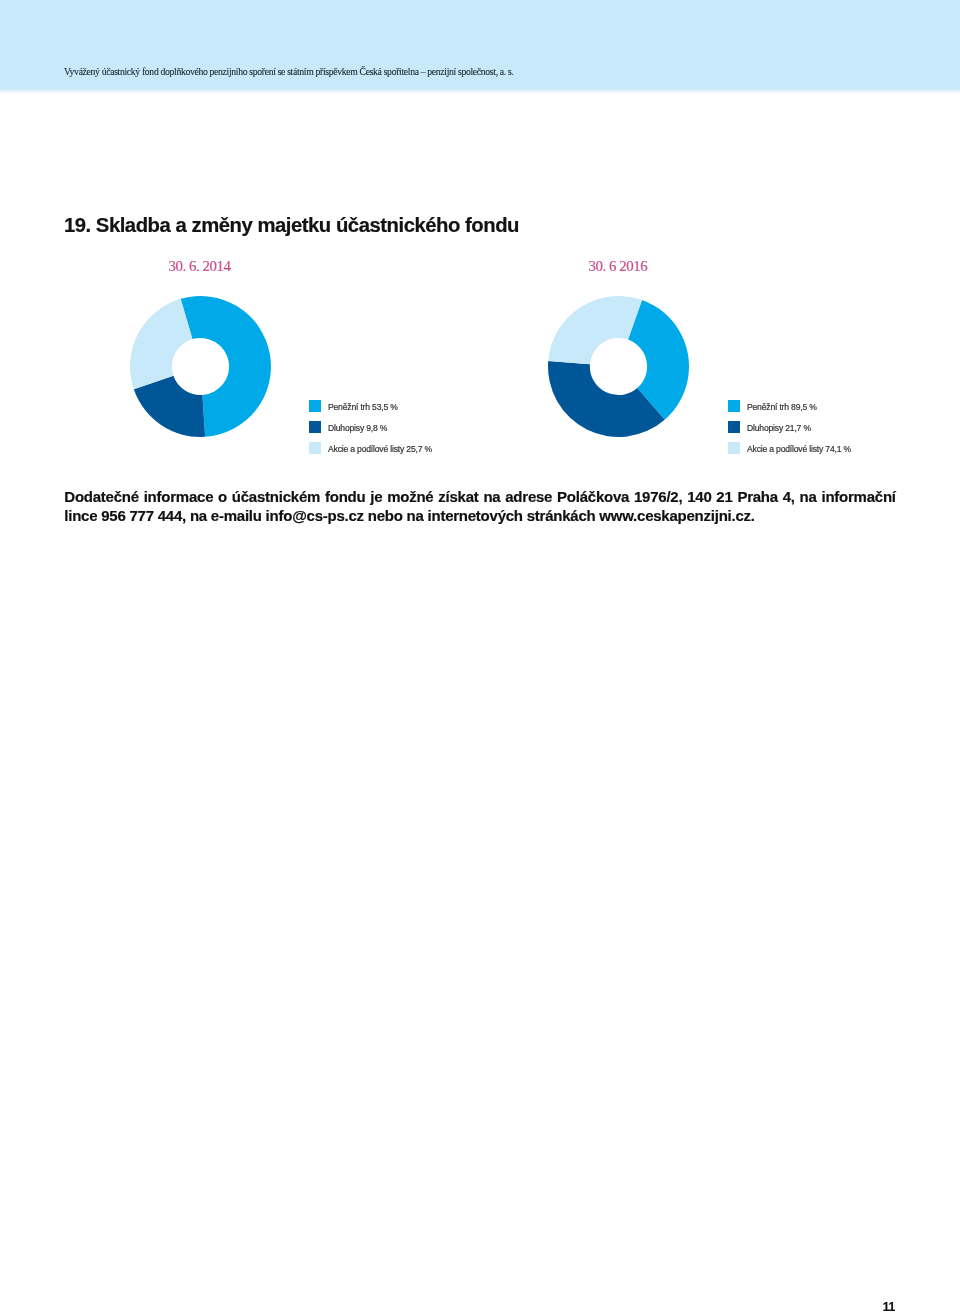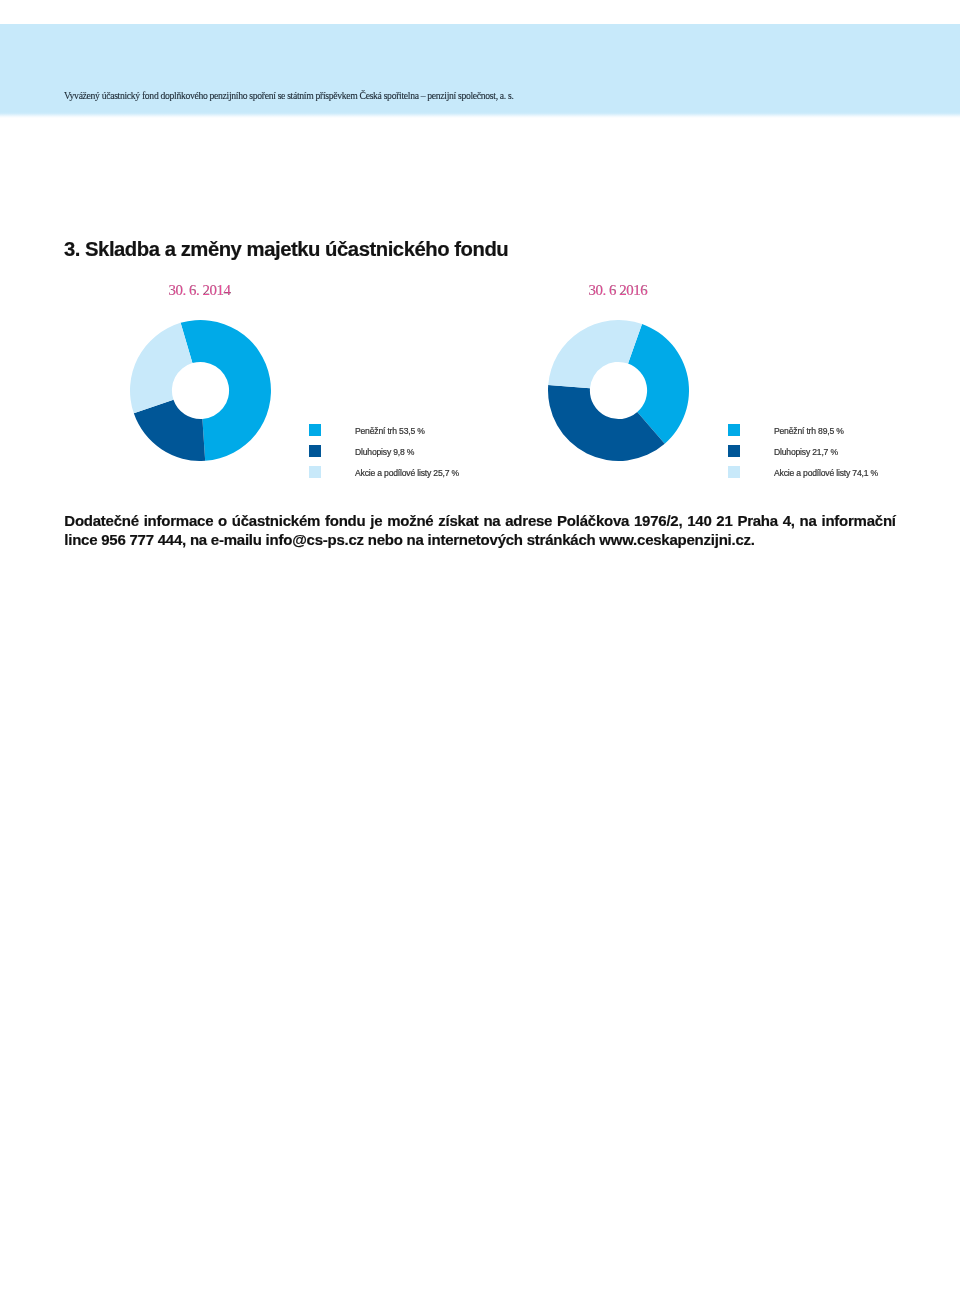--- a/index.html
+++ b/index.html
@@ -4,21 +4,21 @@
 <title>Skladba a zmeny majetku</title>
 <style>
   html, body { margin:0; padding:0; }
   body {
     width:960px; height:1316px; position:relative;
     background:#ffffff;
     font-family:"Liberation Sans", sans-serif;
     -webkit-font-smoothing:antialiased;
     overflow:hidden;
   }
-  .page { position:absolute; inset:0; transform:translateZ(0);margin-top:24px; }
+  .page { position:absolute; inset:0; transform:translateZ(0); }
 
   
   .banner {
     position:absolute; left:0; top:0; width:960px; height:94px;
     background:linear-gradient(to bottom,
        #c7e9fa 0px, #c7e9fa 88px,
        #cfecfb 89.5px, #e2f3fc 91px, #f3fafe 92.5px, #ffffff 94px);
   }
   .banner-text {
     position:absolute; left:64px; top:66px; height:11px;
@@ -43,21 +43,21 @@
   .chart-date {
     position:absolute; top:0; left:104.5px;
     font-family:"Liberation Serif", serif;
     font-size:14.9px; letter-spacing:-0.45px; line-height:17px;
     color:#ec4899; -webkit-text-stroke:0.12px #262626; white-space:nowrap;
   }
   .chart-block.c2 .chart-date { left:106px; }
   .donut { position:absolute; left:65.5px; top:38px; width:141px; height:141px; }
   .legend { position:absolute; left:245px; top:137.7px; }
   .chart-block.c2 .legend { left:245.5px; }
-  .legend-row { display:flex; align-items:center; height:21px;gap:27px; }
+  .legend-row { display:flex; align-items:center; height:21px; }
   .legend-swatch { width:11.7px; height:11.7px; flex:0 0 auto; }
   .legend-label {
     margin-left:7.3px; font-size:8.6px; color:#333333;
     letter-spacing:-0.187px; white-space:nowrap; line-height:10px;
     -webkit-text-stroke:0.2px #333;
     position:relative; top:1px;
   }
 
   
   .note {
@@ -76,21 +76,21 @@
 </style>
 </head>
 <body>
 
 <div class="page">
 
   <div class="banner">
     <div class="banner-text">Vyvážený účastnický fond doplňkového penzijního spoření se státním příspěvkem Česká spořitelna – penzijní společnost, a. s.</div>
   </div>
 
-  <div class="title">3. Skladba a změny majetku účastnického fondu</div>
+  <div class="title">19. Skladba a změny majetku účastnického fondu</div>
 
   <div id="charts">
       <div class="chart-block c1">
         <div class="chart-date">30. 6. 2014</div>
         <svg class="donut" viewBox="0 0 141 141" width="141" height="141">
           <path d="M 50.59 2.87 A 70.5 70.5 0 1 1 75.17 140.85 L 72.40 99.04 A 28.6 28.6 0 1 0 62.43 43.06 Z" fill="#00aae8"></path>
           <path d="M 75.17 140.85 A 70.5 70.5 0 0 1 3.81 93.36 L 43.45 79.77 A 28.6 28.6 0 0 0 72.40 99.04 Z" fill="#005697"></path>
           <path d="M 3.81 93.36 A 70.5 70.5 0 0 1 50.59 2.87 L 62.43 43.06 A 28.6 28.6 0 0 0 43.45 79.77 Z" fill="#c8e9fa"></path>
         </svg>
         <div class="legend">

